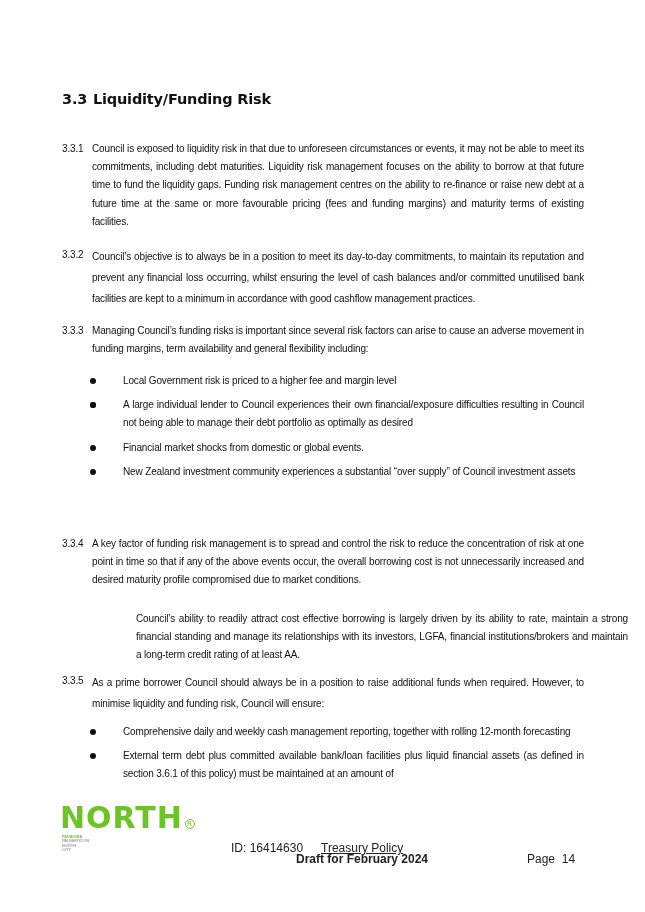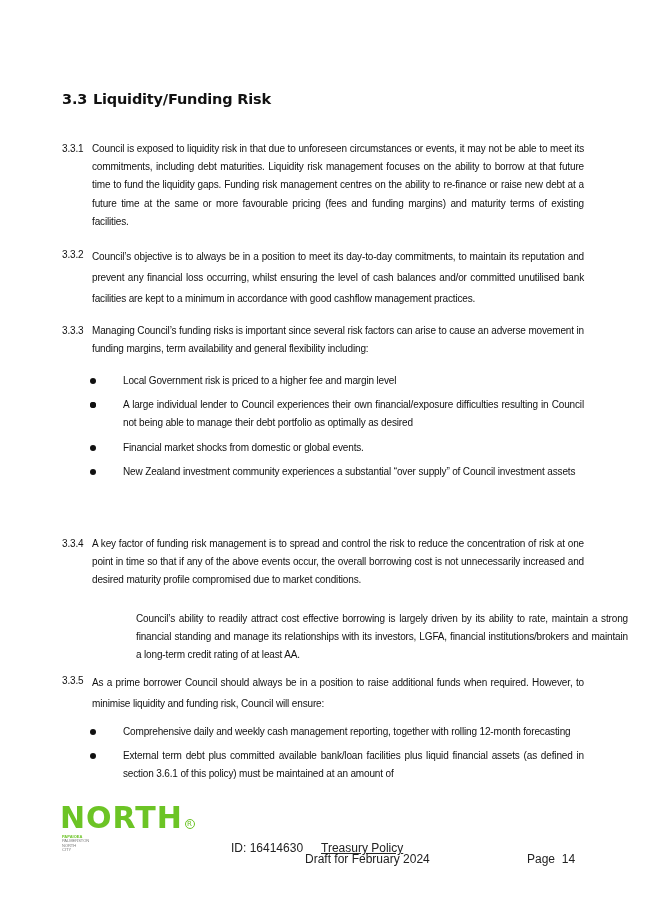--- a/index.html
+++ b/index.html
@@ -124,18 +124,18 @@
     <div class="logo-sub">
       <div class="first">PAPAIOEA</div>
       <div>PALMERSTON</div>
       <div>NORTH</div>
       <div>CITY</div>
     </div>
   </div>
 
   <div class="footer-text" style="left:231px; top:843px;">ID: 16414630</div>
   <div class="footer-text" style="left:321px; top:843px;text-decoration:underline;">Treasury Policy</div>
-  <div class="footer-text" style="left:305px; top:854px;">Draft for February 2024</div>
+  <div class="footer-text" style="left:296px; top:854px;font-weight:bold;">Draft for February 2024</div>
   <div class="footer-text" style="left:527px; top:854px;">
     <span>Page</span>&nbsp;&nbsp;<span>14</span>
   </div>
 
 </div>
 
 </body></html>

